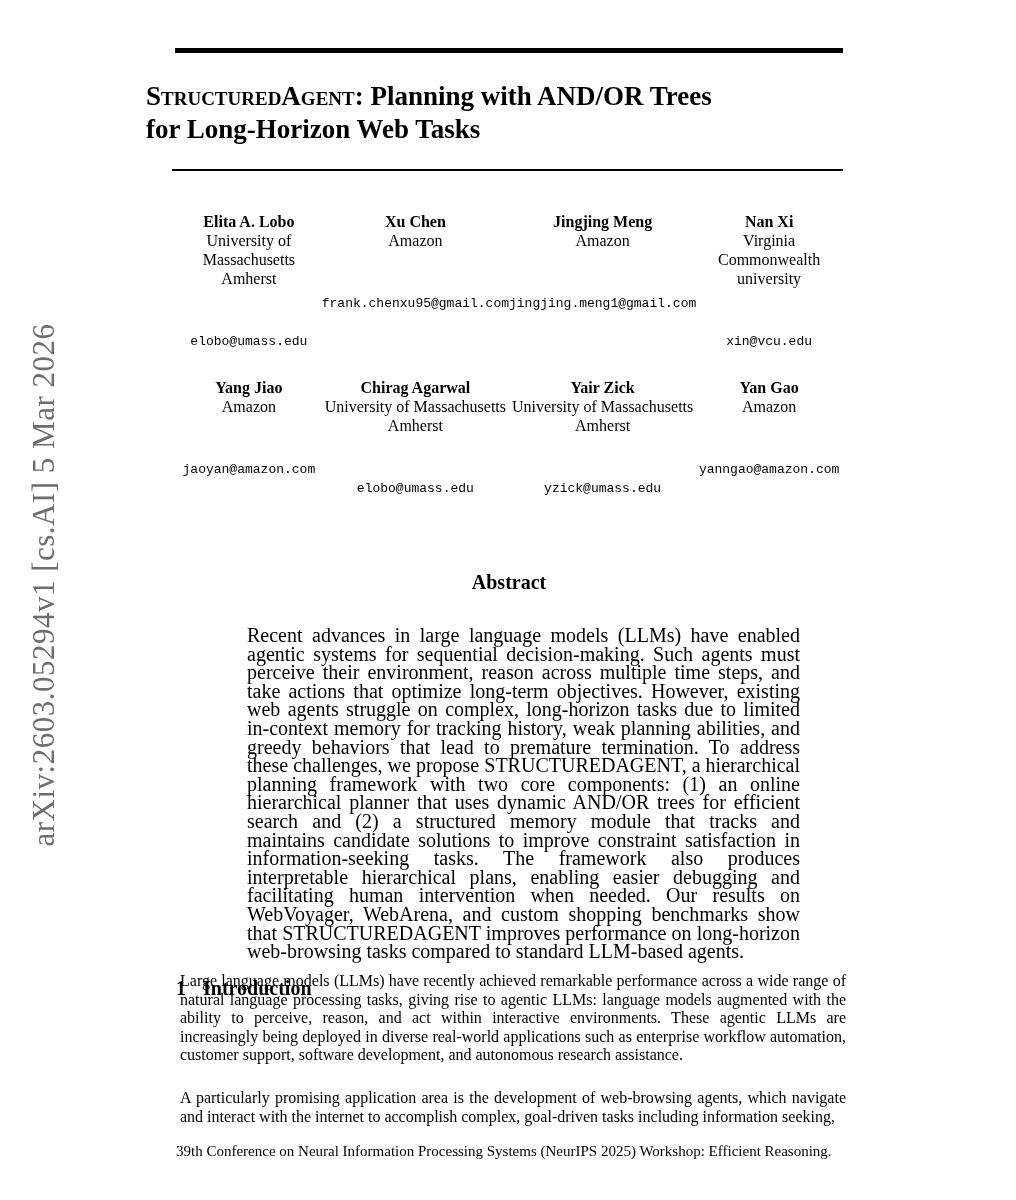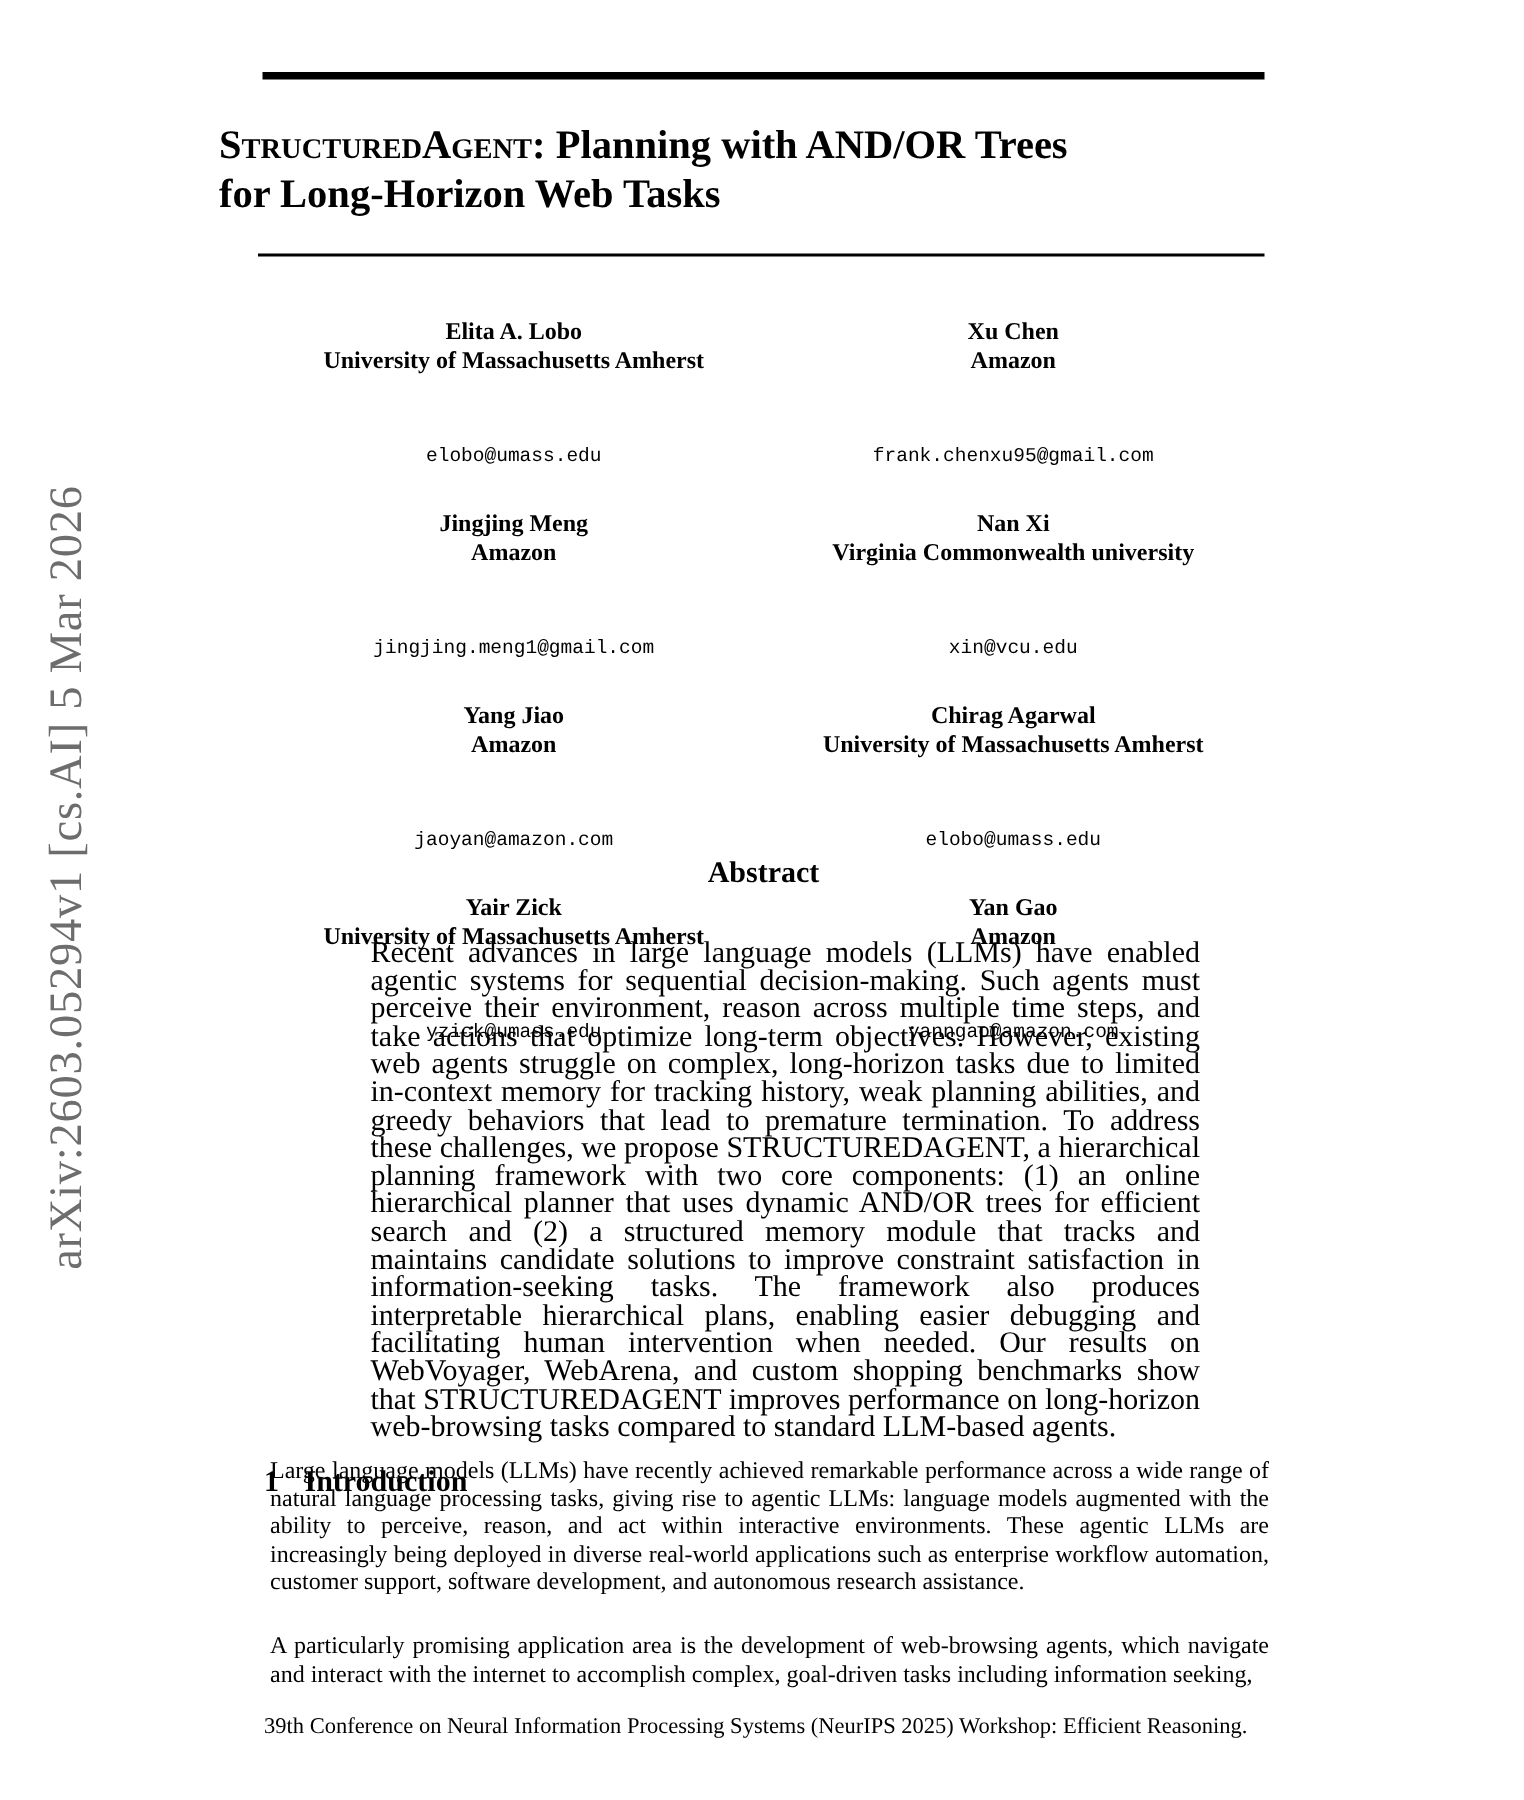--- a/index.html
+++ b/index.html
@@ -47,26 +47,26 @@
     font-weight: bold;
     line-height: 33px;
   }
   .sc { font-variant: small-caps; }
 
   .authors {
     position: absolute;
     left: 176px; top: 212px;
     width: 666px;
     display: grid;
-    grid-template-columns: 1fr 1fr;
+    grid-template-columns: 1fr 1fr 1fr 1fr;
     row-gap: 27px;
   }
   .author { text-align: center; }
   .a-name  { font-weight: bold; font-size: 16px; line-height: 19px; }
-  .a-affil { font-size: 16px; line-height: 19px; font-weight: bold; }
+  .a-affil { font-size: 16px; line-height: 19px; }
   .a-email { font-family: "Liberation Mono", monospace; font-size: 13px; line-height: 19px; margin-top: 44px; }
 
   .abs-head {
     position: absolute;
     left: 176px; top: 571px;
     width: 666px;
     margin: 0;
     text-align: center;
     font-size: 20px;
     font-weight: bold;

